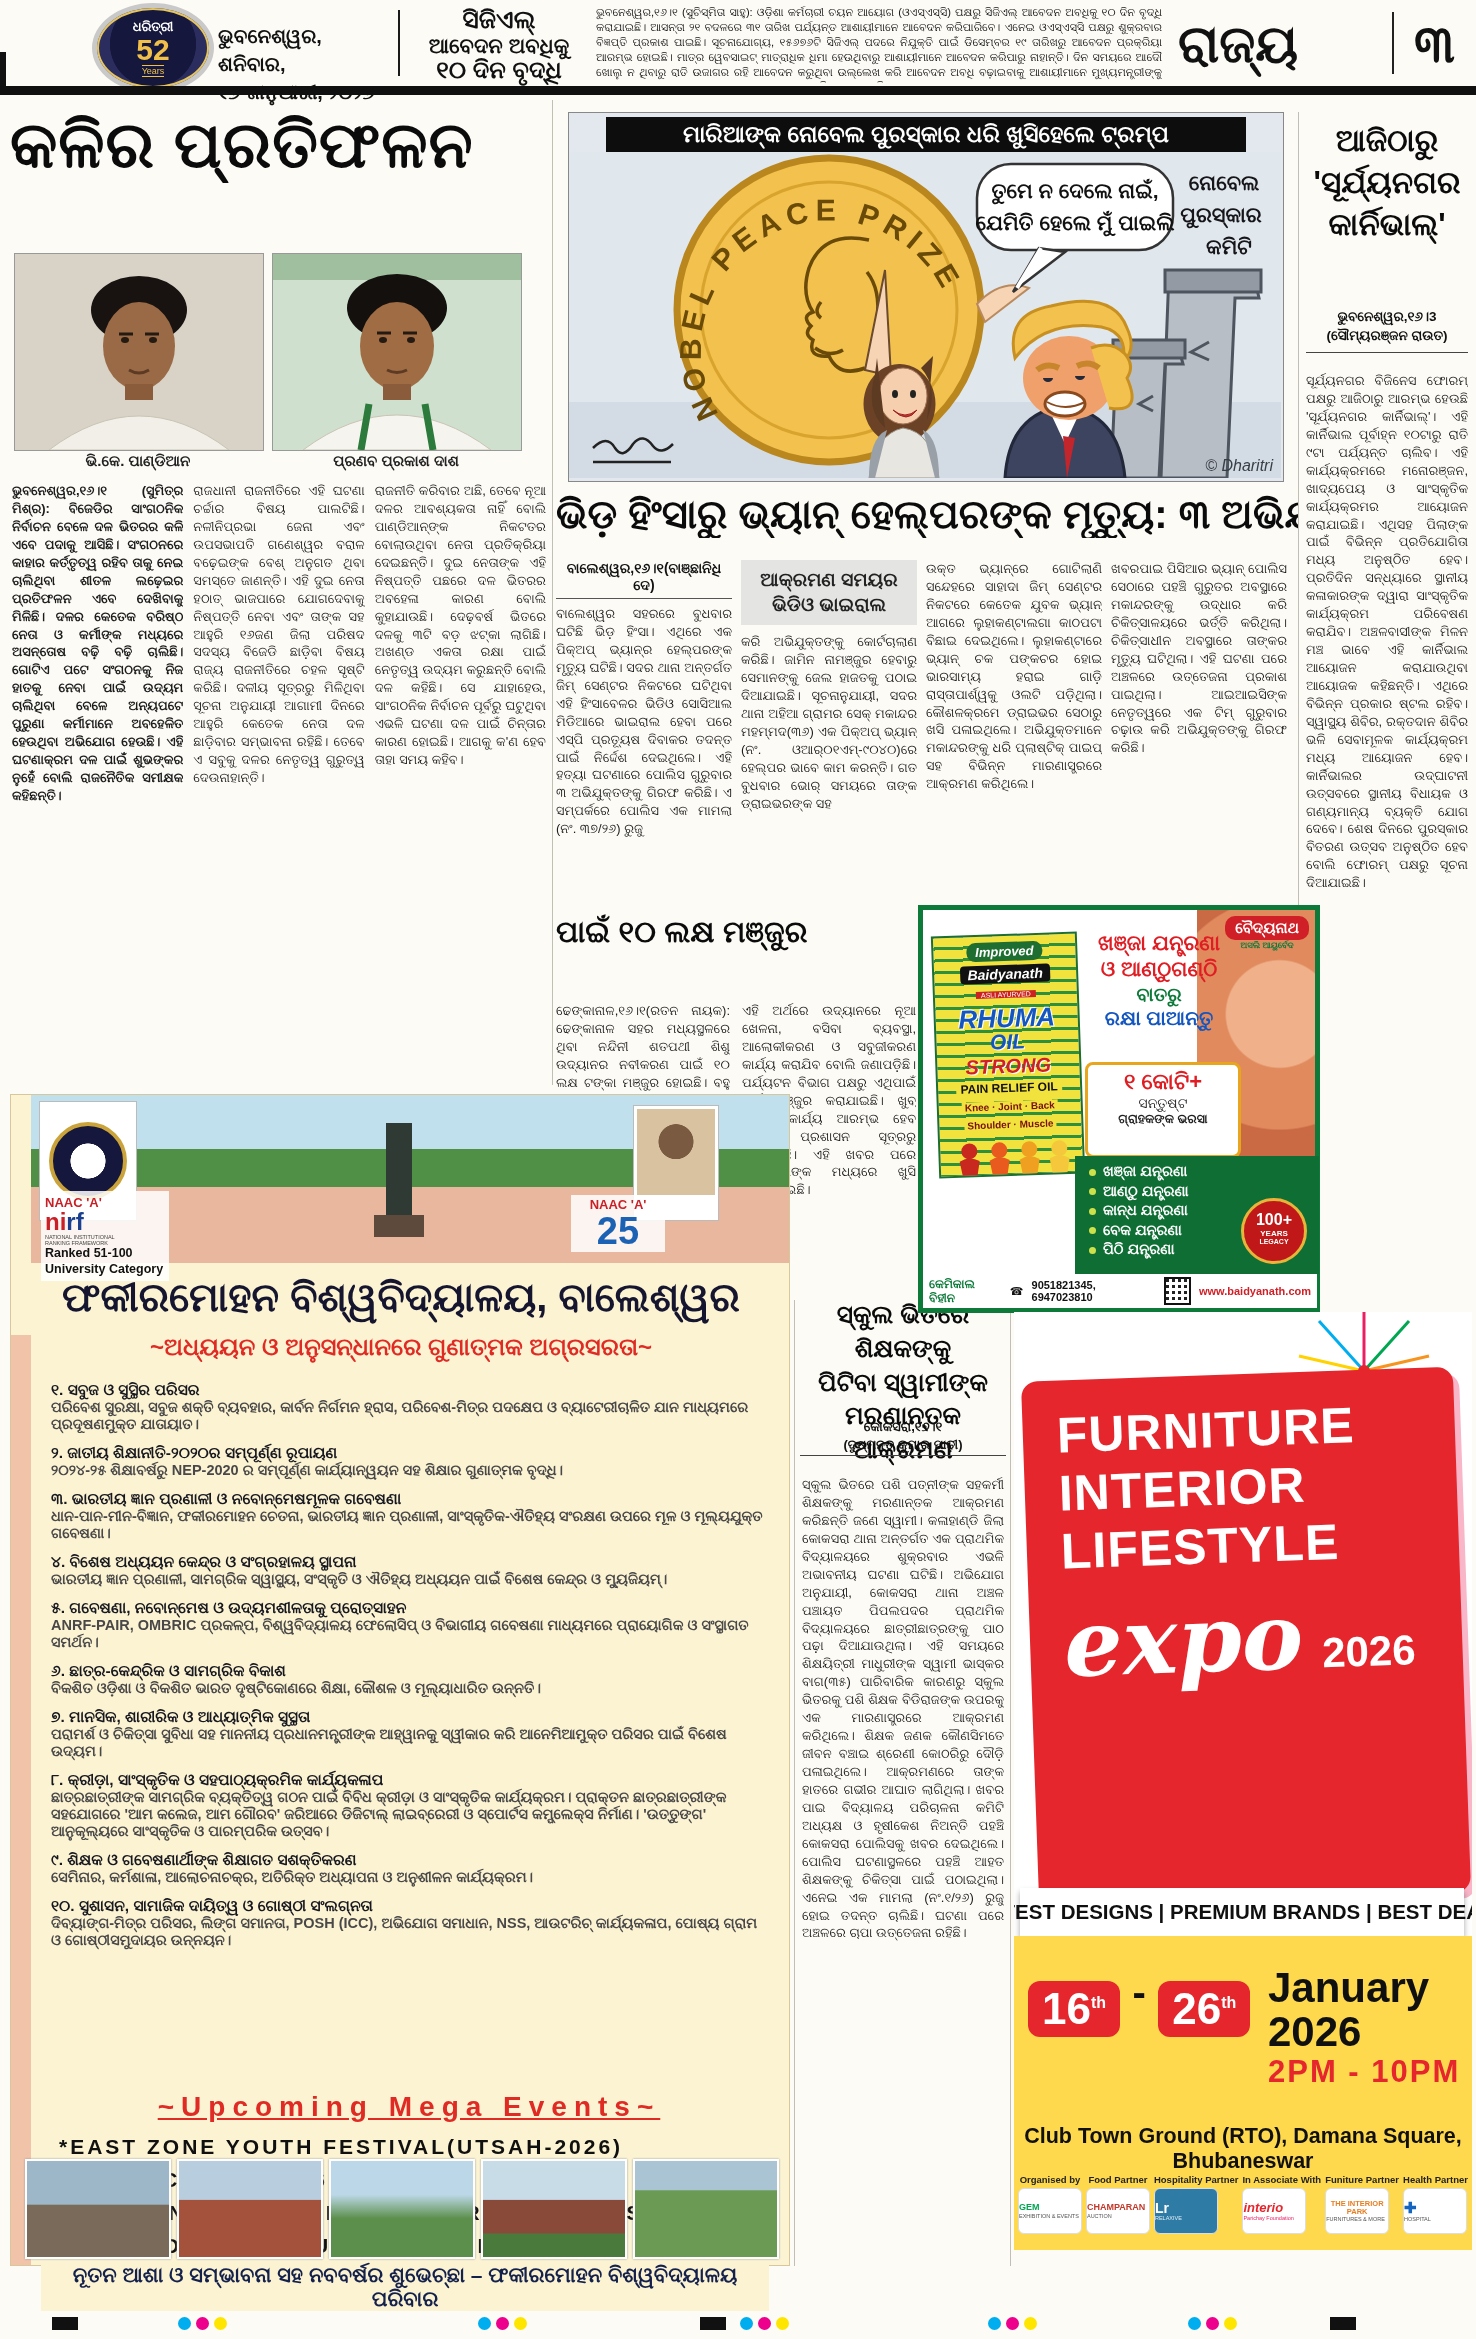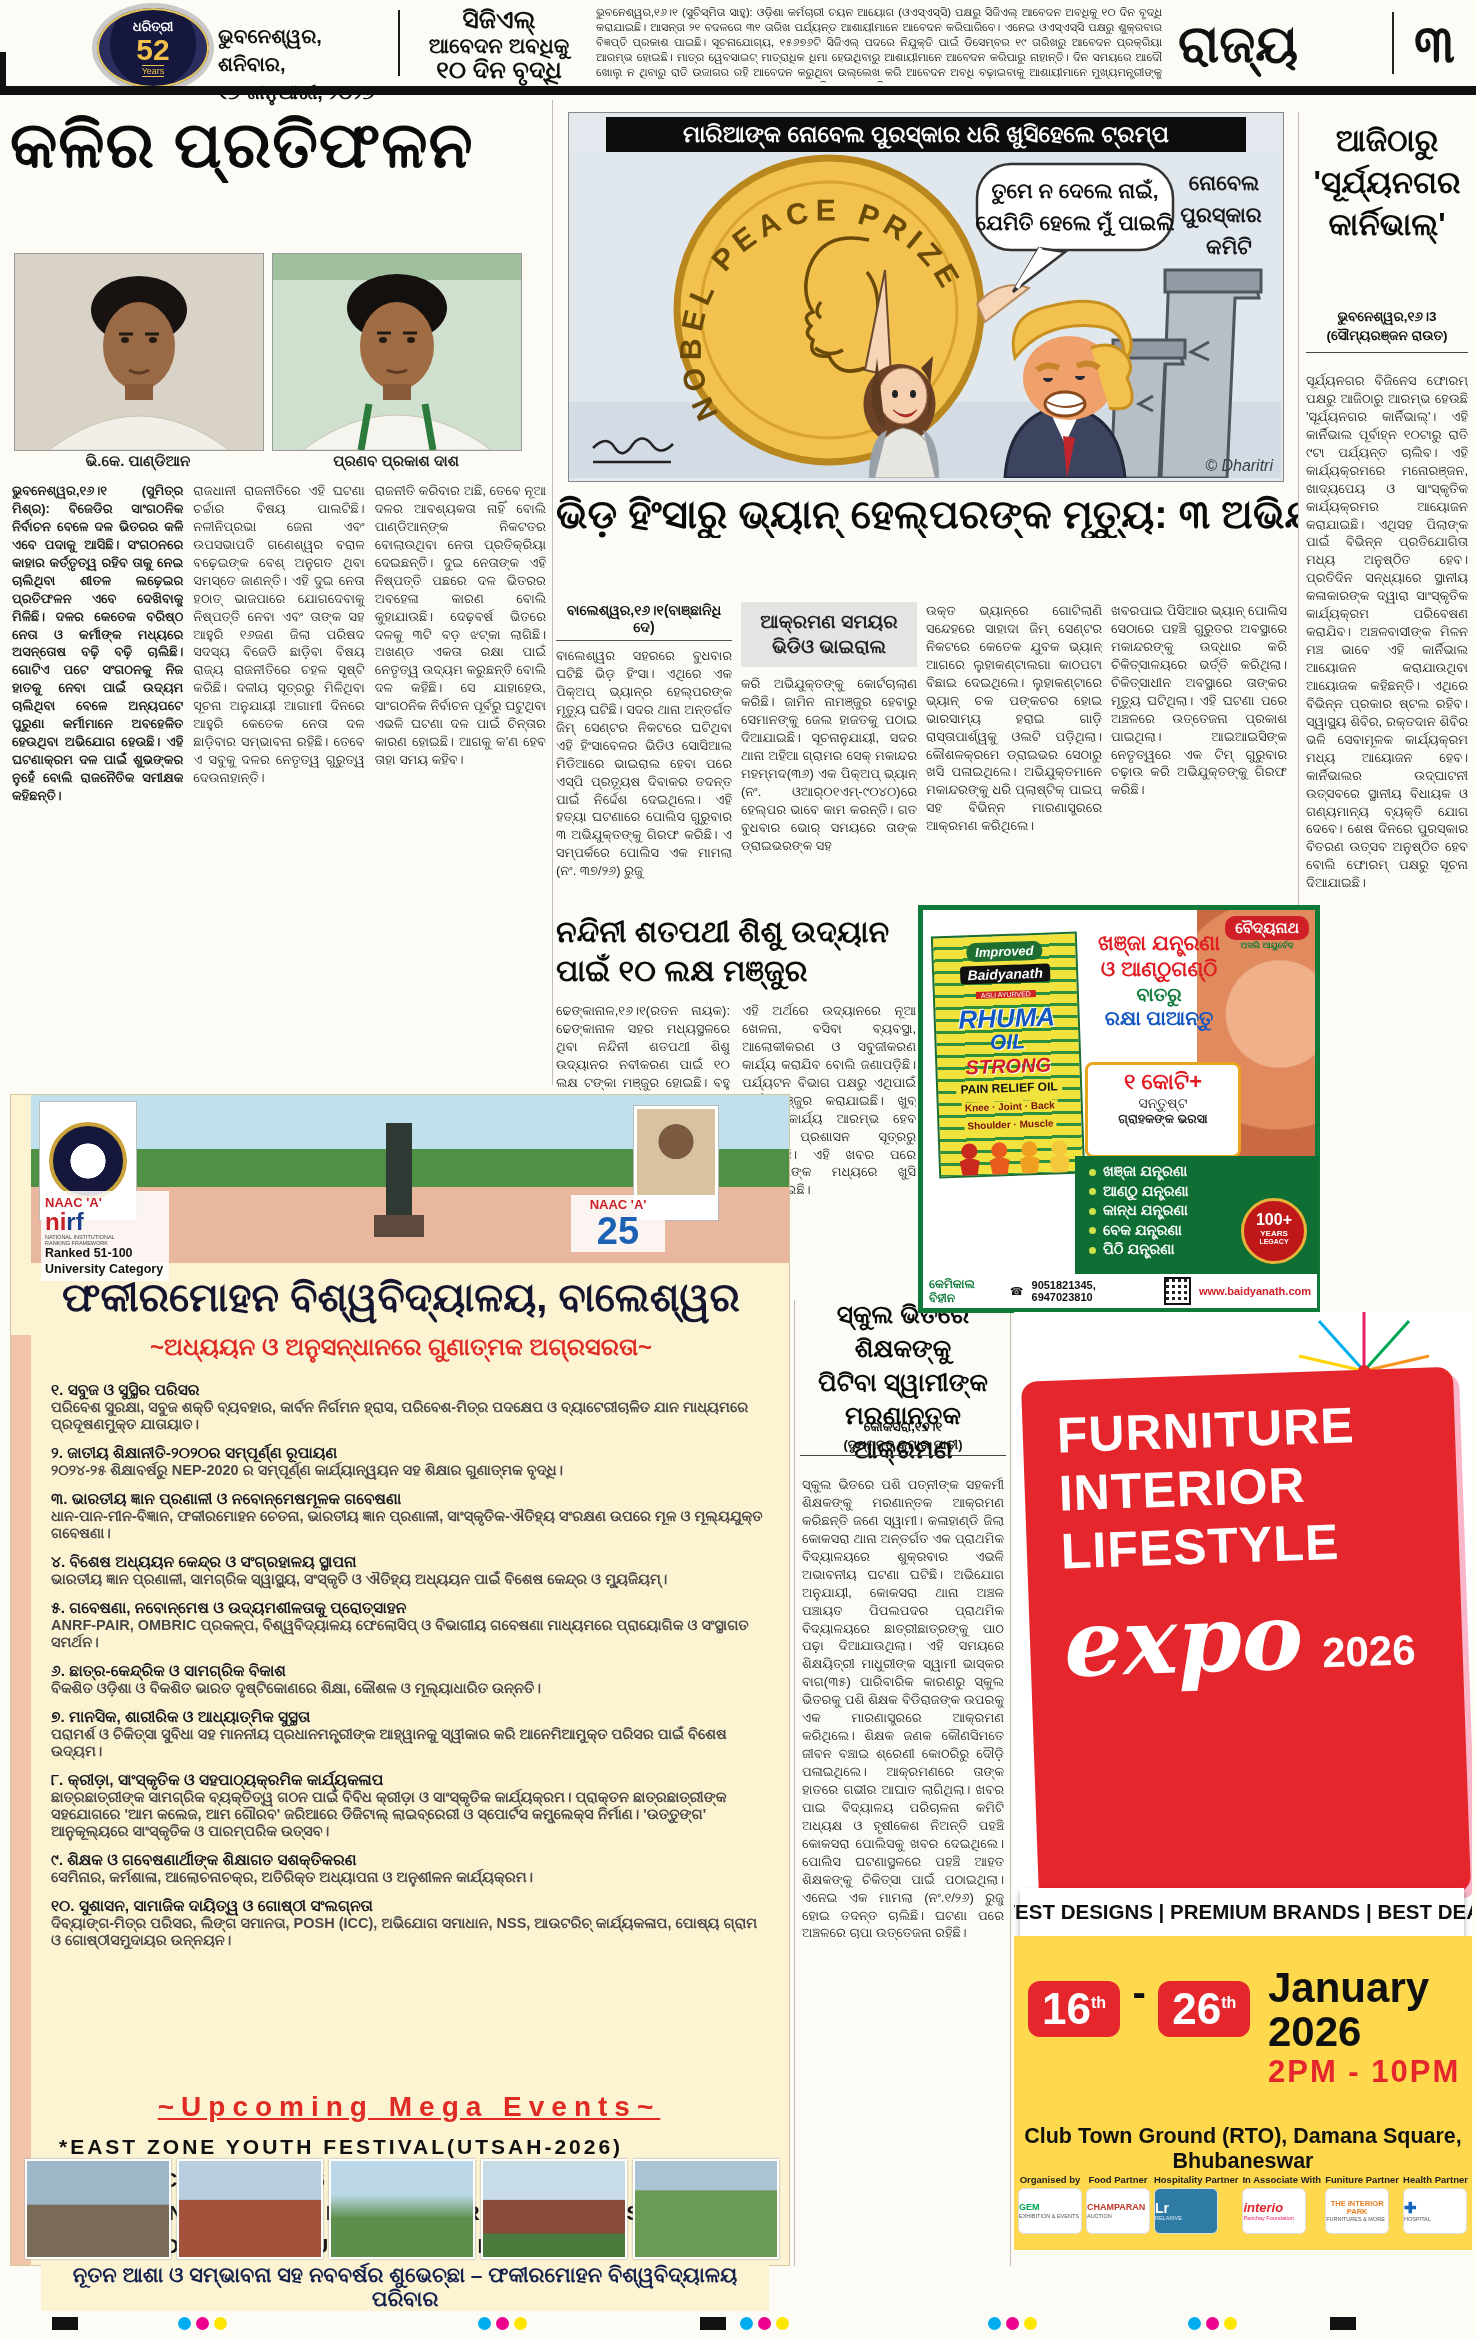--- a/index.html
+++ b/index.html
@@ -313,40 +313,39 @@
         <text x="652" y="70" text-anchor="middle">ପୁରସ୍କାର</text>
         <text x="660" y="102" text-anchor="middle">କମିଟି</text>
       </g>
       <path d="M24,296 q14,-14 22,0 q8,12 18,-4 q10,-12 20,2 q8,10 20,-2 M24,310 h78" stroke="#222" stroke-width="2.5" fill="none"></path>
     </svg>
     <div class="credit">© Dharitri</div>
   </div>
 
   <div>
     <div class="van-hl">ଭିଡ଼ ହିଂସାରୁ ଭ୍ୟାନ୍ ହେଲ୍ପରଙ୍କ ମୃତ୍ୟୁ: ୩ ଅଭିଯୁକ୍ତ ଗିରଫ</div>
-    <div class="abs" style="left:556px;top:560px;width:742px;display:flex;gap:9px;margin-top:42px;">
+    <div class="abs" style="left:556px;top:560px;width:742px;display:flex;gap:9px;">
       <div style="width:176px;">
         <div class="dl ctr" style="font-size:14px;border-bottom:1px solid #555;padding-bottom:4px;margin-bottom:6px;">ବାଲେଶ୍ୱର,୧୬।୧(ବାଞ୍ଛାନିଧି ଦେ)</div>
         <div class="col" style="height:300px;">ବାଲେଶ୍ୱର ସହରରେ ବୁଧବାର ଘଟିଛି ଭିଡ଼ ହିଂସା। ଏଥିରେ ଏକ ପିକ୍ଅପ୍ ଭ୍ୟାନ୍‌ର ହେଲ୍ପରଙ୍କ ମୃତ୍ୟୁ ଘଟିଛି। ସଦର ଥାନା ଅନ୍ତର୍ଗତ ଜିମ୍ ସେଣ୍ଟର ନିକଟରେ ଘଟିଥିବା ଏହି ହିଂସାବେଳର ଭିଡିଓ ସୋସିଆଲ ମିଡିଆରେ ଭାଇରାଲ ହେବା ପରେ ଏସ୍ପି ପ୍ରତ୍ୟୂଷ ଦିବାକର ତଦନ୍ତ ପାଇଁ ନିର୍ଦ୍ଦେଶ ଦେଇଥିଲେ। ଏହି ହତ୍ୟା ଘଟଣାରେ ପୋଲିସ ଗୁରୁବାର ୩ ଅଭିଯୁକ୍ତଙ୍କୁ ଗିରଫ କରିଛି। ଏ ସମ୍ପର୍କରେ ପୋଲିସ ଏକ ମାମଲା (ନଂ. ୩୭/୨୬) ରୁଜୁ</div>
       </div>
       <div style="width:176px;">
         <div class="subhead">
           <div>ଆକ୍ରମଣ ସମୟର</div>
           <div>ଭିଡିଓ ଭାଇରାଲ</div>
         </div>
         <div class="col" style="height:252px;">କରି ଅଭିଯୁକ୍ତଙ୍କୁ କୋର୍ଟଚାଲାଣ କରିଛି। ଜାମିନ ନାମଞ୍ଜୁର ହେବାରୁ ସେମାନଙ୍କୁ ଜେଲ ହାଜତକୁ ପଠାଇ ଦିଆଯାଇଛି। ସୂଚନାନୁଯାୟୀ, ସଦର ଥାନା ଅହିଆ ଗ୍ରାମର ସେକ୍ ମକାନ୍ଦର ମହମ୍ମଦ(୩୬) ଏକ ପିକ୍ଅପ୍ ଭ୍ୟାନ୍ (ନଂ. ଓଆର୍‌୦୧ଏମ୍-୯୦୪୦)ରେ ହେଲ୍ପର ଭାବେ କାମ କରନ୍ତି। ଗତ ବୁଧବାର ଭୋର୍ ସମୟରେ ତାଙ୍କ ଡ୍ରାଇଭରଙ୍କ ସହ</div>
       </div>
       <div class="col" style="width:176px;height:330px;">ଉକ୍ତ ଭ୍ୟାନ୍‌ରେ ଗୋଟିଲାଣି ସନ୍ଦେହରେ ସାହାଦା ଜିମ୍ ସେଣ୍ଟର ନିକଟରେ କେତେକ ଯୁବକ ଭ୍ୟାନ୍ ଆଗରେ ଲୁହାକଣ୍ଟାଲଗା କାଠପଟା ବିଛାଇ ଦେଇଥିଲେ। ଲୁହାକଣ୍ଟାରେ ଭ୍ୟାନ୍ ଚକ ପଙ୍କଚର ହୋଇ ଭାରସାମ୍ୟ ହରାଇ ଗାଡ଼ି ରାସ୍ତାପାର୍ଶ୍ୱକୁ ଓଲଟି ପଡ଼ିଥିଲା। କୌଶଳକ୍ରମେ ଡ୍ରାଇଭର ସେଠାରୁ ଖସି ପଳାଇଥିଲେ। ଅଭିଯୁକ୍ତମାନେ ମକାନ୍ଦରଙ୍କୁ ଧରି ପ୍ଲାଷ୍ଟିକ୍ ପାଇପ୍ ସହ ବିଭିନ୍ନ ମାରଣାସ୍ତ୍ରରେ ଆକ୍ରମଣ କରିଥିଲେ।</div>
       <div class="col" style="width:176px;height:330px;">ଖବରପାଇ ପିସିଆର ଭ୍ୟାନ୍ ପୋଲିସ ସେଠାରେ ପହଞ୍ଚି ଗୁରୁତର ଅବସ୍ଥାରେ ମକାନ୍ଦରଙ୍କୁ ଉଦ୍ଧାର କରି ଚିକିତ୍ସାଳୟରେ ଭର୍ତ୍ତି କରିଥିଲା। ଚିକିତ୍ସାଧୀନ ଅବସ୍ଥାରେ ତାଙ୍କର ମୃତ୍ୟୁ ଘଟିଥିଲା। ଏହି ଘଟଣା ପରେ ଅଞ୍ଚଳରେ ଉତ୍ତେଜନା ପ୍ରକାଶ ପାଇଥିଲା। ଆଇଆଇସିଙ୍କ ନେତୃତ୍ୱରେ ଏକ ଟିମ୍ ଗୁରୁବାର ଚଢ଼ାଉ କରି ଅଭିଯୁକ୍ତଙ୍କୁ ଗିରଫ କରିଛି।</div>
     </div>
   </div>
 
   <div>
     <div class="nan-hl">
-      <div>ନନ୍ଦିନୀ ଶତପଥୀ ଶିଶୁ ଉଦ୍ୟାନ</div>
       <div>ପାଇଁ ୧୦ ଲକ୍ଷ ମଞ୍ଜୁର</div>
     </div>
     <div class="abs" style="left:556px;top:1002px;width:360px;display:flex;gap:12px;">
       <div class="col" style="width:174px;height:238px;">ଢେଙ୍କାନାଳ,୧୬।୧(ରତନ ନାୟକ): ଢେଙ୍କାନାଳ ସହର ମଧ୍ୟସ୍ଥଳରେ ଥିବା ନନ୍ଦିନୀ ଶତପଥୀ ଶିଶୁ ଉଦ୍ୟାନର ନବୀକରଣ ପାଇଁ ୧୦ ଲକ୍ଷ ଟଙ୍କା ମଞ୍ଜୁର ହୋଇଛି। ବହୁ ଦିନରୁ ଅବହେଳିତ ହୋଇ ପଡ଼ିଥିବା ଏହି ଉଦ୍ୟାନର ଖେଳନା ଓ ଅନ୍ୟାନ୍ୟ ଉପକରଣ ଭାଙ୍ଗିରୁଜି ଯାଇଥିଲା। ଶିଶୁଙ୍କ ପାଇଁ ଖେଳିବାର ସୁବିଧା ନ ଥିବାରୁ ଅଭିଭାବକମାନେ ଅସନ୍ତୋଷ ପ୍ରକାଶ କରିଆସୁଥିଲେ।</div>
       <div class="col" style="width:174px;height:238px;">ଏହି ଅର୍ଥରେ ଉଦ୍ୟାନରେ ନୂଆ ଖେଳନା, ବସିବା ବ୍ୟବସ୍ଥା, ଆଲୋକୀକରଣ ଓ ସବୁଜୀକରଣ କାର୍ଯ୍ୟ କରାଯିବ ବୋଲି ଜଣାପଡ଼ିଛି। ପର୍ଯ୍ୟଟନ ବିଭାଗ ପକ୍ଷରୁ ଏଥିପାଇଁ ଅର୍ଥ ମଞ୍ଜୁର କରାଯାଇଛି। ଖୁବ୍ ଶୀଘ୍ର କାର୍ଯ୍ୟ ଆରମ୍ଭ ହେବ ବୋଲି ପ୍ରଶାସନ ସୂତ୍ରରୁ ଜଣାପଡ଼ିଛି। ଏହି ଖବର ପରେ ସହରବାସୀଙ୍କ ମଧ୍ୟରେ ଖୁସି ଦେଖାଦେଇଛି।</div>
     </div>
   </div>
 
   <div>
     <div class="car-hl">

